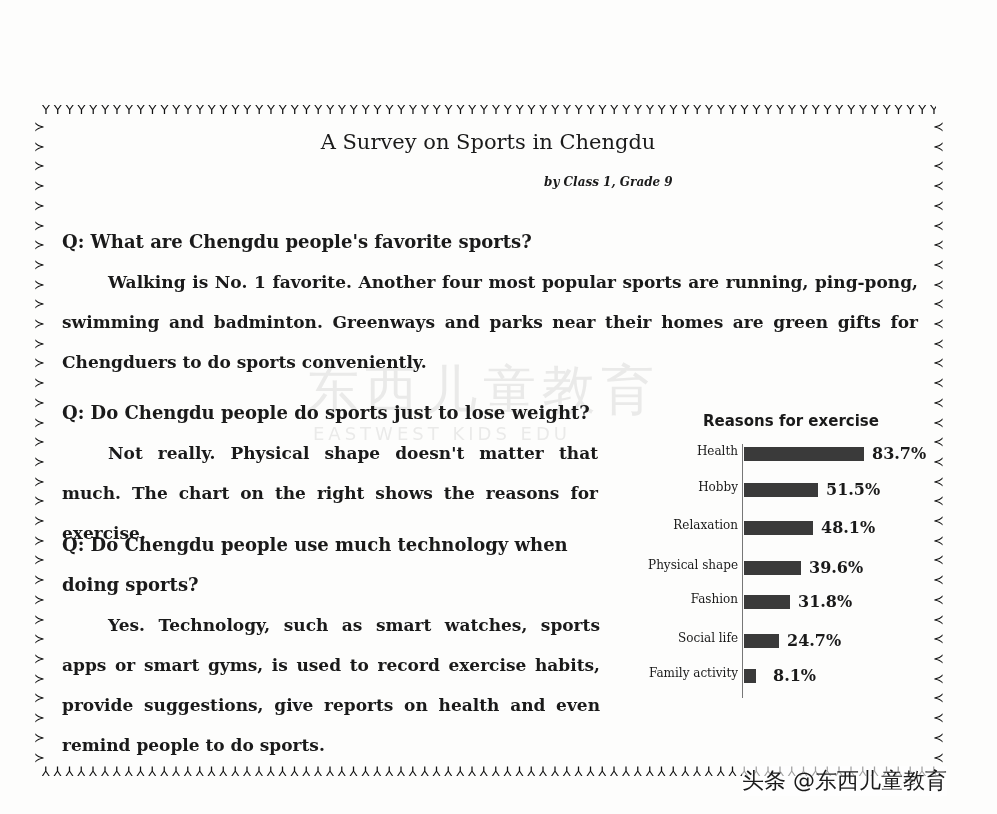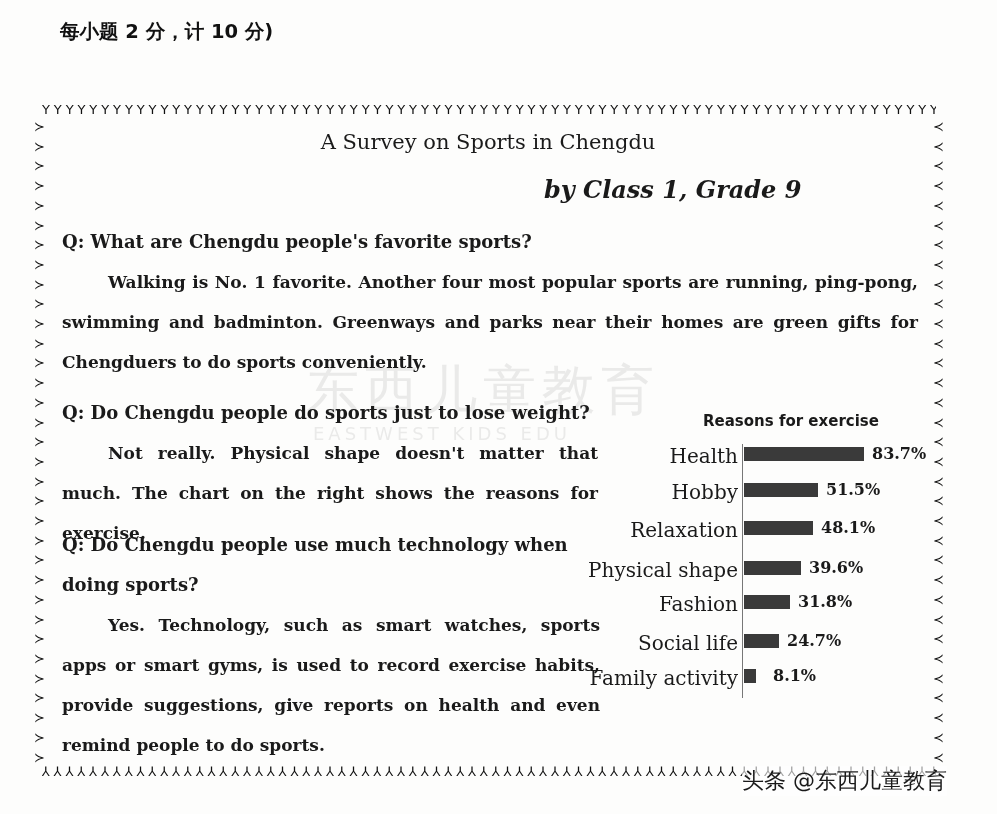--- a/index.html
+++ b/index.html
@@ -33,21 +33,21 @@
     overflow: hidden; line-height: 19.7px; word-break: break-all; white-space: normal;
   }
   .border-left { left: 0; }
   .border-right { right: 0; text-align: right; }
 
   .title {
     position: absolute; left: 0; width: 976px; top: 130px; text-align: center;
     font-weight: normal; font-size: 21px;
   }
   .byline {
-    position: absolute; left: 544px; top: 175px; font-weight: bold; font-style: italic; font-size: 24px;
+    position: absolute; left: 544px; top: 175px; font-weight: bold; font-style: italic; font-size: 12px;
   }
   .q {
     position: absolute; font-weight: bold; font-size: 18px; line-height: 40px;
   }
   .p {
     position: absolute; font-size: 17px; line-height: 40px; text-align: justify;
     font-weight: bold;
   }
   .p .indent { display: inline-block; width: 46px; }
 
@@ -61,35 +61,34 @@
   }
 
   
   .chart { position: absolute; left: 608px; top: 408px; width: 330px; height: 290px; }
   .chart-title {
     position: absolute; left: 95px; top: 4px; font-family: "DejaVu Sans", sans-serif;
     font-weight: bold; font-size: 15px;
   }
   .axis { position: absolute; left: 134px; top: 36px; width: 1px; height: 254px; background: #777; }
   .bar-row { position: absolute; left: 0; height: 20px; width: 330px; }
-  .bar-label { position: absolute; right: 200px; top: 0; font-size: 20px; white-space: nowrap; text-align: right; }
+  .bar-label { position: absolute; right: 200px; top: 0; font-size: 12px; white-space: nowrap; text-align: right; }
   .bar { position: absolute; left: 136px; top: 3px; height: 14px; background: #3a3a3a; }
   .bar-val { position: absolute; top: 0; font-size: 16px; font-weight: bold; white-space: nowrap; }
 
   .source {
     position: absolute; left: 742px; top: 766px; font-family: "DejaVu Sans", sans-serif;
     font-size: 22px; color: #1a1a1a; background: rgba(255,255,255,0.6);
     text-shadow: 0 0 2px #fff;
   }
 </style>
 </head>
 <body>
 
 <div class="instr">
-  <span class="l2">每小题 2 分，计 10 分)</span>
 </div>
 
 <div class="frame">
   <div class="border-top">YYYYYYYYYYYYYYYYYYYYYYYYYYYYYYYYYYYYYYYYYYYYYYYYYYYYYYYYYYYYYYYYYYYYYYYYYYYYYYYYYYYY</div>
   <div class="border-bottom">⅄⅄⅄⅄⅄⅄⅄⅄⅄⅄⅄⅄⅄⅄⅄⅄⅄⅄⅄⅄⅄⅄⅄⅄⅄⅄⅄⅄⅄⅄⅄⅄⅄⅄⅄⅄⅄⅄⅄⅄⅄⅄⅄⅄⅄⅄⅄⅄⅄⅄⅄⅄⅄⅄⅄⅄⅄⅄⅄⅄⅄⅄⅄⅄⅄⅄⅄⅄⅄⅄⅄⅄⅄⅄⅄⅄⅄⅄⅄⅄</div>
   <div class="border-left">≻≻≻≻≻≻≻≻≻≻≻≻≻≻≻≻≻≻≻≻≻≻≻≻≻≻≻≻≻≻≻≻≻≻</div>
   <div class="border-right">≺≺≺≺≺≺≺≺≺≺≺≺≺≺≺≺≺≺≺≺≺≺≺≺≺≺≺≺≺≺≺≺≺≺</div>
 </div>
 
 <div class="wm-cn">东西儿童教育</div>

